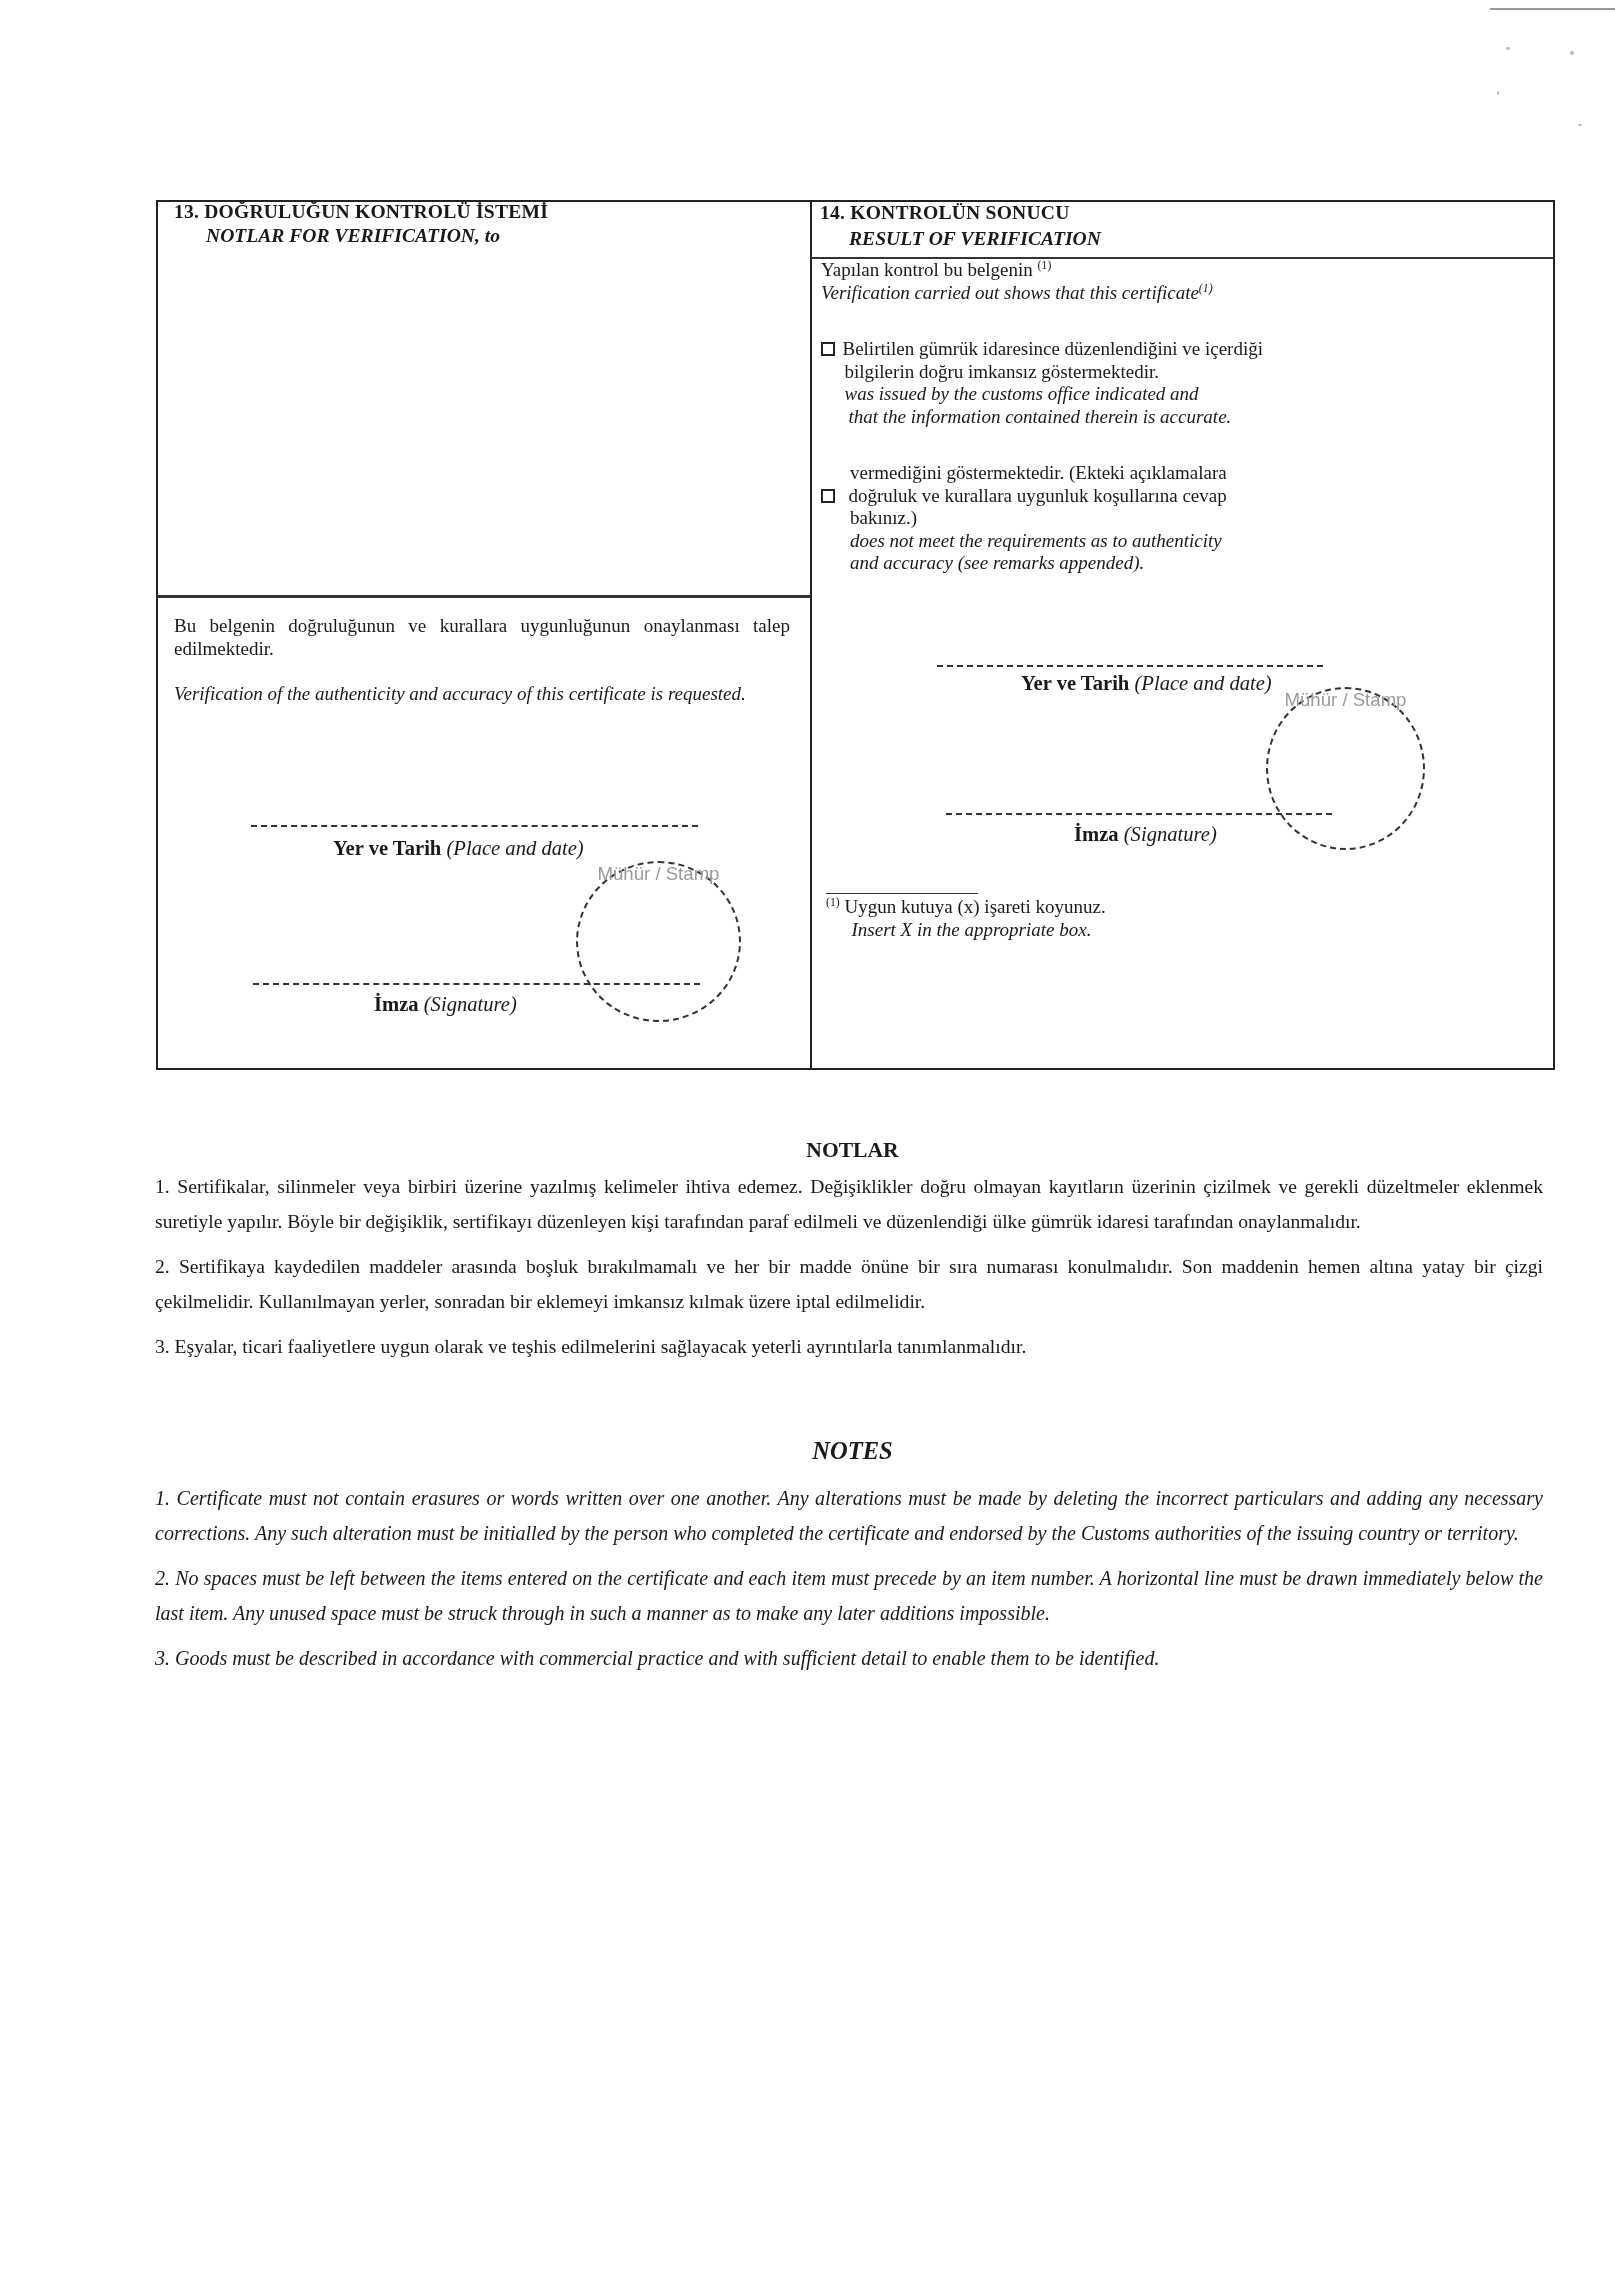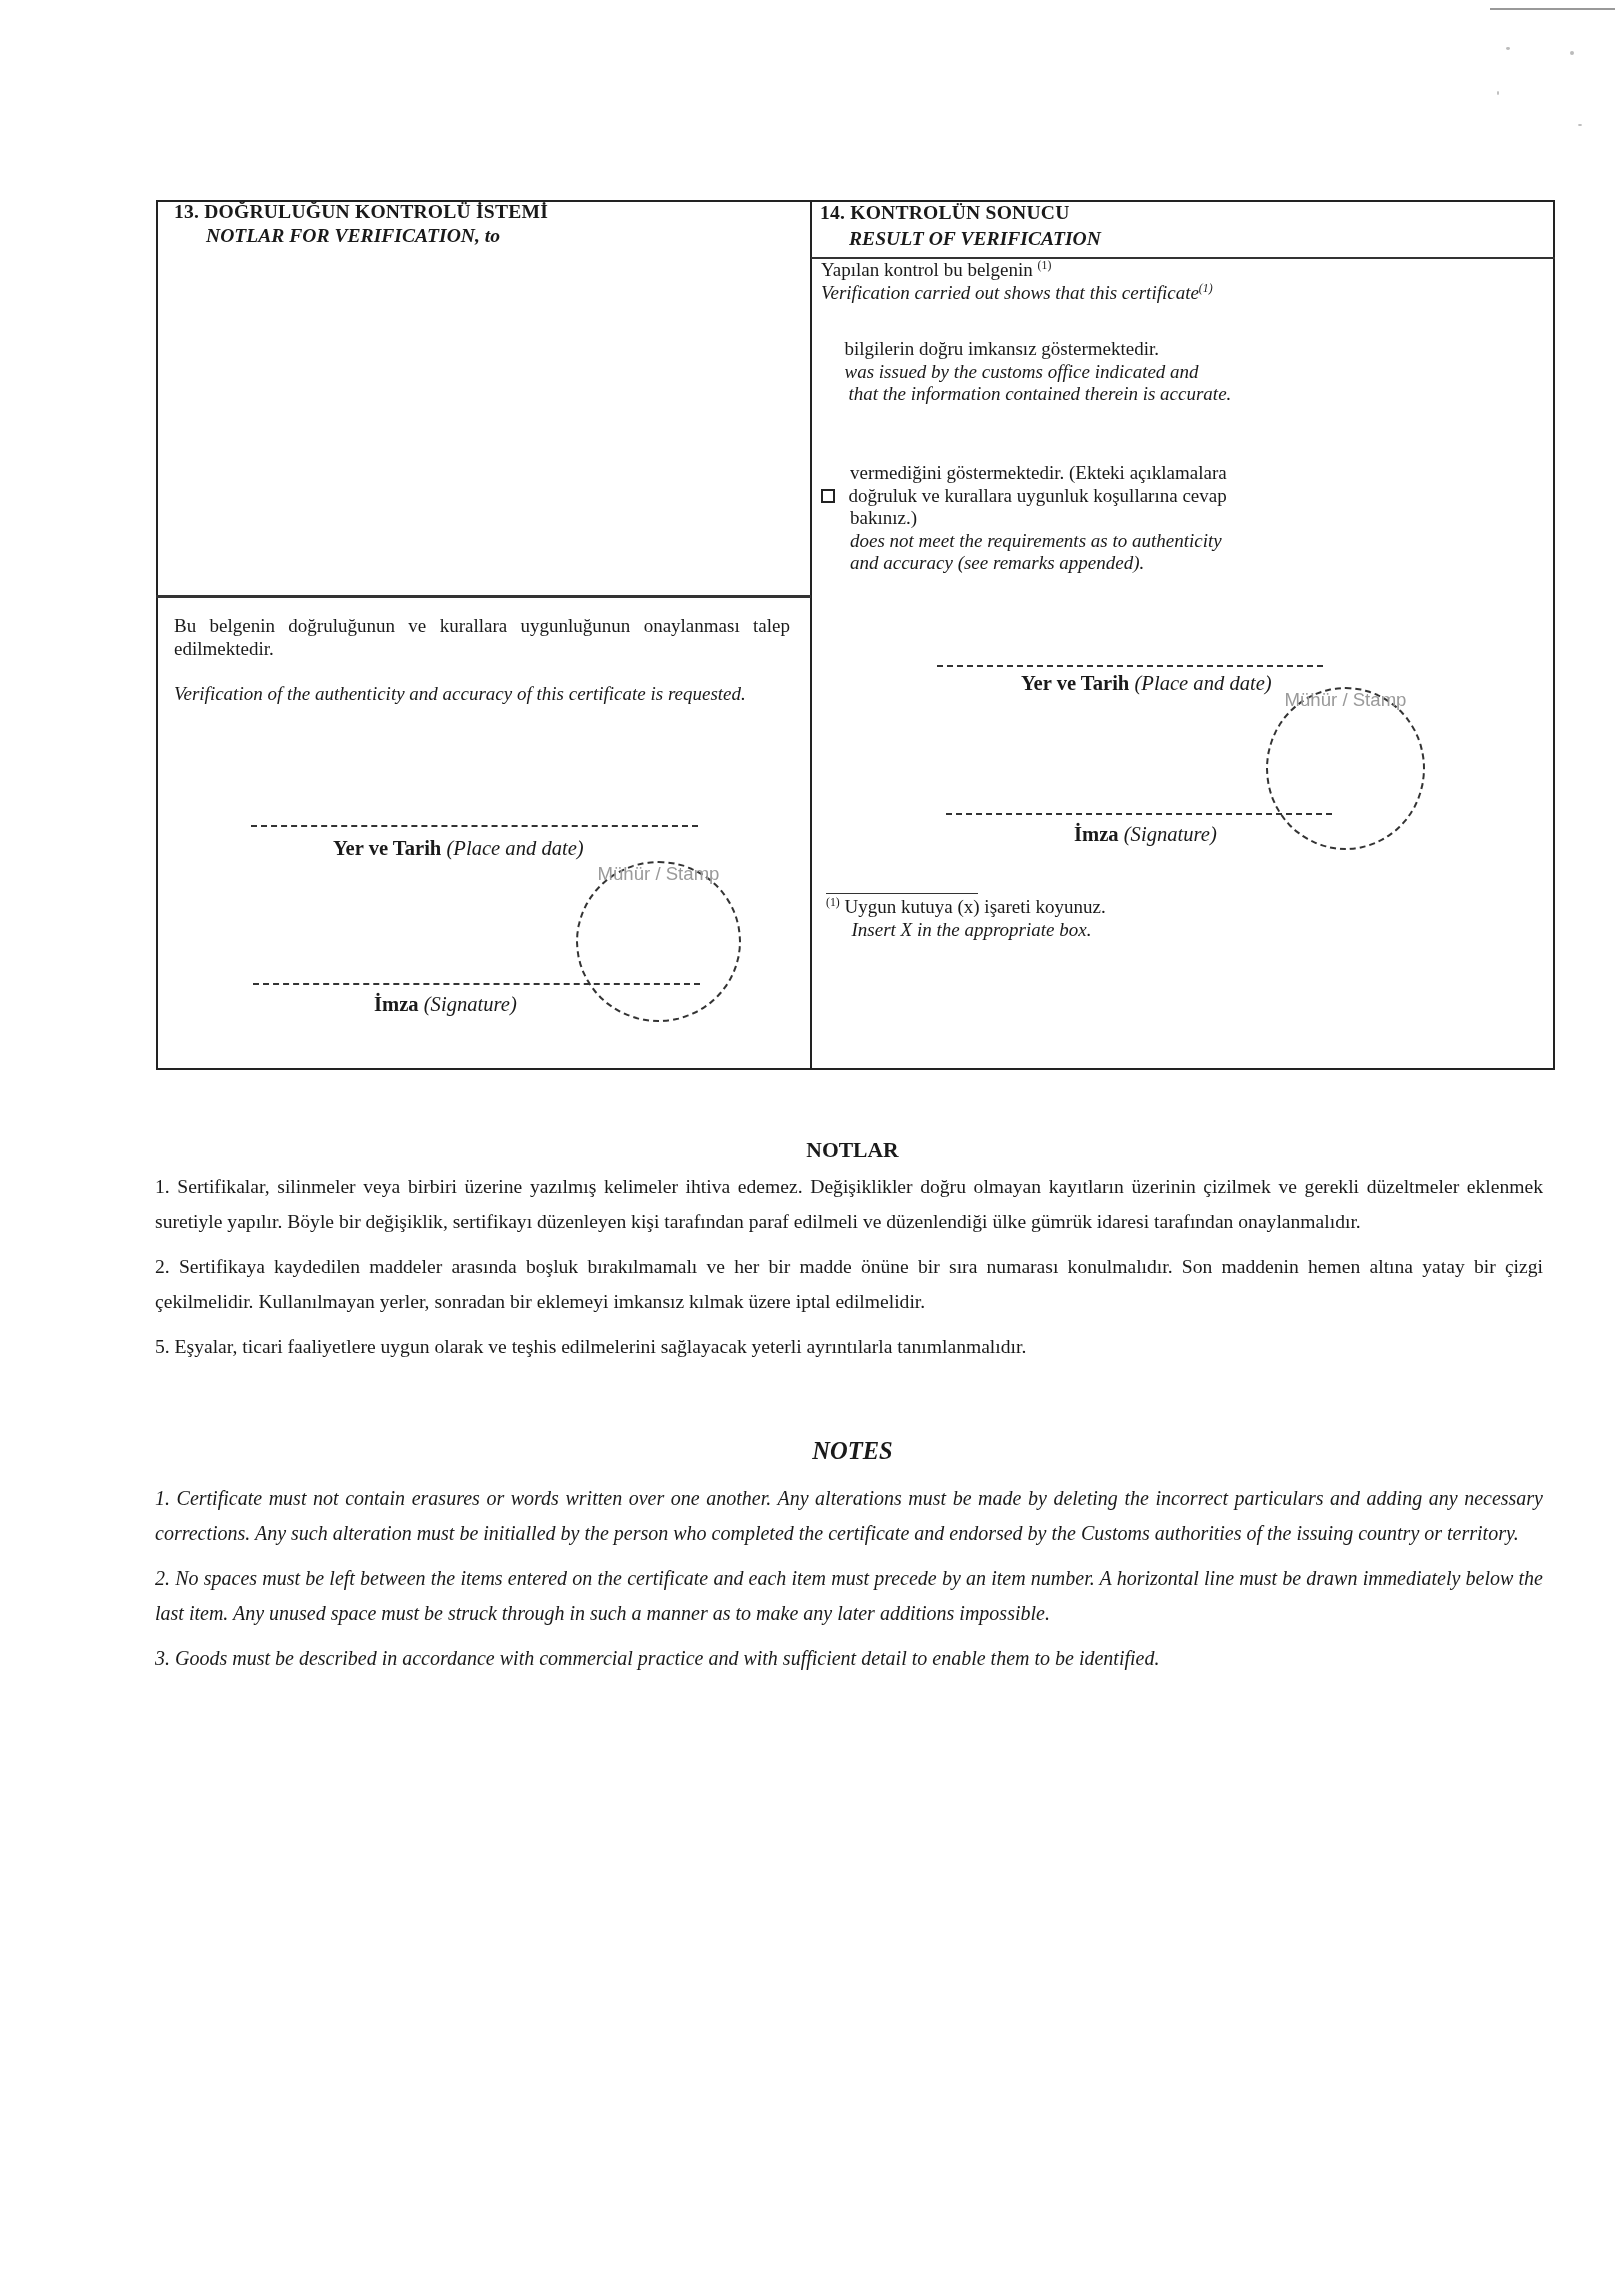--- a/index.html
+++ b/index.html
@@ -75,20 +75,21 @@
 
 <div class="abs txt" style="left:821px;top:251px;">
   <span>Yapılan kontrol bu belgenin</span>
   <sup>(1)</sup>
 </div>
 <div class="abs txt it" style="left:821px;top:274px;">
   <span>Verification carried out shows that this certificate</span><sup>(1)</sup>
 </div>
 
 <div class="abs txt" style="left:821px;top:330px;width:706px;">
+  <div><span class="checkbox"></span><span>Belirtilen gümrük idaresince düzenlendiğini ve içerdiği</span></div>
   <div style="padding-left:23.5px;">bilgilerin doğru imkansız göstermektedir.</div>
   <div class="it" style="padding-left:23.5px;">was issued by the customs office indicated and</div>
   <div class="it" style="padding-left:27.4px;">that the information contained therein is accurate.</div>
 </div>
 
 <div class="abs txt" style="left:821px;top:454px;width:706px;">
   <div style="padding-left:29px;">vermediğini göstermektedir. (Ekteki açıklamalara</div>
   <div><span class="checkbox" style="margin-right:13.7px;"></span><span>doğruluk ve kurallara uygunluk koşullarına cevap</span></div>
   <div style="padding-left:29px;">bakınız.)</div>
   <div class="it" style="padding-left:29px;">does not meet the requirements as to authenticity</div>
@@ -112,21 +113,21 @@
 <div class="abs footnote-rule" style="left:826px;top:885px;"></div>
 <div class="abs txt" style="left:826px;top:888px;">
   <div><sup>(1)</sup> <span>Uygun kutuya (x) işareti koyunuz.</span></div>
   <div class="it" style="padding-left:25.5px;">Insert X in the appropriate box.</div>
 </div>
 
 <div class="abs notes-title" style="left:0;width:1705px;top:1130px;">NOTLAR</div>
 <div class="abs" style="left:155px;top:1161px;width:1388px;">
   <p class="note-p" style="margin:0 0 9.8px 0;">1. Sertifikalar, silinmeler veya birbiri üzerine yazılmış kelimeler ihtiva edemez. Değişiklikler doğru olmayan kayıtların üzerinin çizilmek ve gerekli düzeltmeler eklenmek suretiyle yapılır. Böyle bir değişiklik, sertifikayı düzenleyen kişi tarafından paraf edilmeli ve düzenlendiği ülke gümrük idaresi tarafından onaylanmalıdır.</p>
   <p class="note-p" style="margin:0 0 9.8px 0;">2. Sertifikaya kaydedilen maddeler arasında boşluk bırakılmamalı ve her bir madde önüne bir sıra numarası konulmalıdır. Son maddenin hemen altına yatay bir çizgi çekilmelidir. Kullanılmayan yerler, sonradan bir eklemeyi imkansız kılmak üzere iptal edilmelidir.</p>
-  <p class="note-p" style="margin:0;">5. Eşyalar, ticari faaliyetlere uygun olarak ve teşhis edilmelerini sağlayacak yeterli ayrıntılarla tanımlanmalıdır.</p>
+  <p class="note-p" style="margin:0;">3. Eşyalar, ticari faaliyetlere uygun olarak ve teşhis edilmelerini sağlayacak yeterli ayrıntılarla tanımlanmalıdır.</p>
 </div>
 
 <div class="abs notes-title-en" style="left:0;width:1705px;top:1429px;">NOTES</div>
 <div class="abs" style="left:155px;top:1473px;width:1388px;">
   <p class="note-p en" style="margin:0 0 9.8px 0;">1.  Certificate must not contain erasures or words written over one another. Any alterations must be made by deleting the incorrect particulars and adding any necessary corrections. Any such alteration must be initialled by the person who completed the certificate and endorsed by the Customs authorities of the issuing country or territory.</p>
   <p class="note-p en" style="margin:0 0 9.8px 0;">2.  No spaces must be left between the items entered on the certificate and each item must precede by an item number. A horizontal line must be drawn immediately below the last item. Any unused space must be struck through in such a manner as to make any later additions impossible.</p>
   <p class="note-p en" style="margin:0;">3.  Goods must be described in accordance with commercial practice and with sufficient detail to enable them to be identified.</p>
 </div>
 
 

